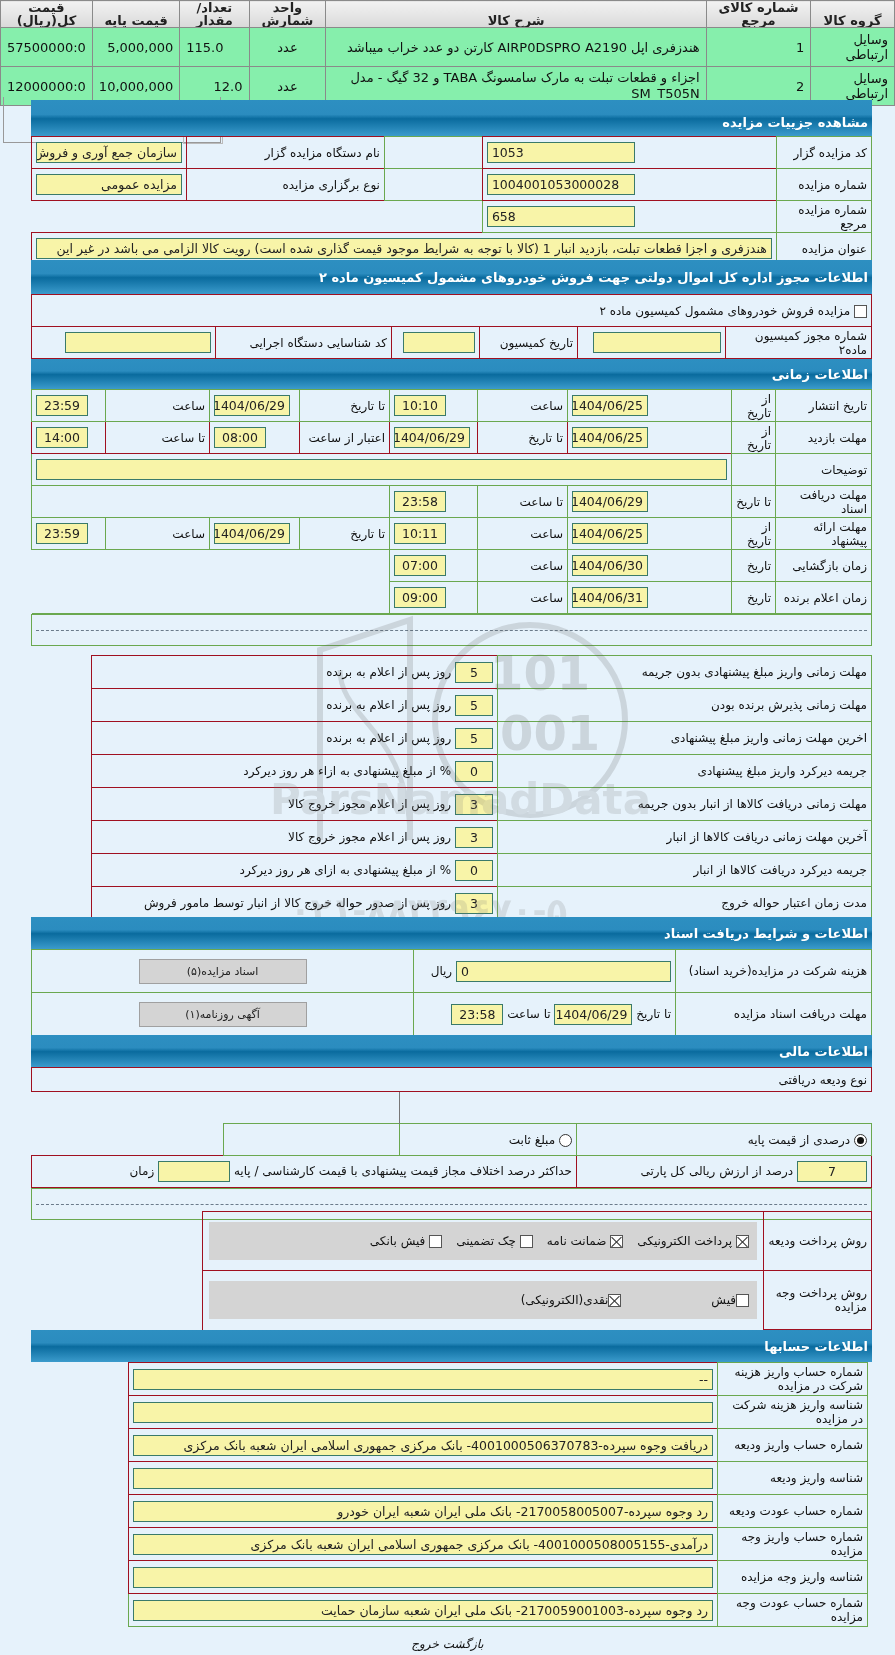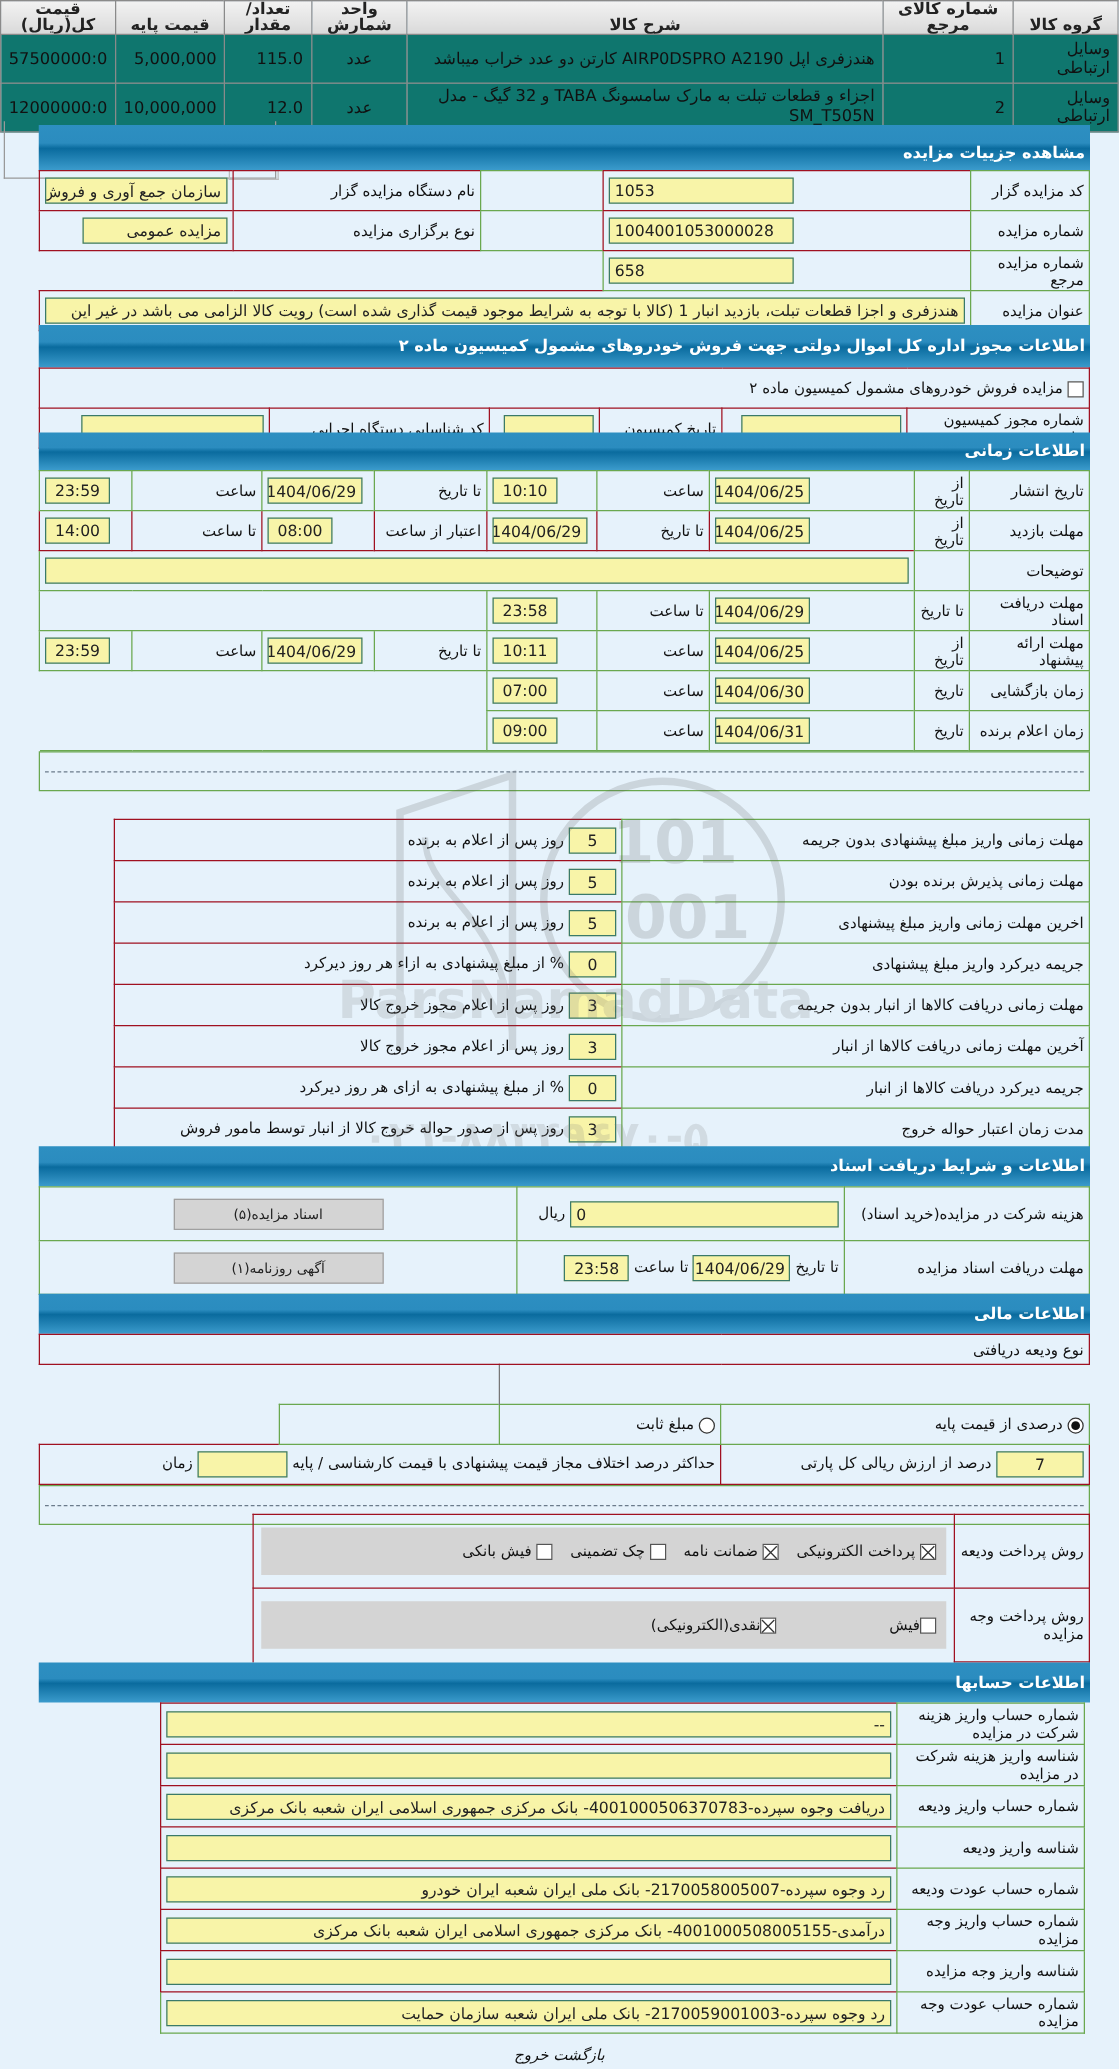--- a/index.html
+++ b/index.html
@@ -11,21 +11,21 @@
     position: relative;
   }
 
   
   .goods { position: absolute; left: 0; top: 0; width: 895px; border-collapse: collapse; direction: rtl; }
   .goods th {
     background: linear-gradient(#f2f2f2, #d9d9d9);
     border: 1px solid #8a8a8a; font-weight: bold; font-size: 13px; height: 22px;
     line-height: 13px; vertical-align: bottom; overflow: hidden; color: #222; margin-top: 41px;
   }
-  .goods td { border: 1px solid #8a8a8a; background: #0f766e; font-size: 13px; padding: 0 6px; }
+  .goods td { border: 1px solid #8a8a8a; background: #86efac; font-size: 13px; padding: 0 6px; }
   .goods tr.r1 td { height: 39px; }
   .goods tr.r2 td { height: 39px; }
   .goods td.num { text-align: left; font-family: "DejaVu Sans", sans-serif; }
   .goods td.c { text-align: center; }
   .goods td.rt { }
 
   .ghostbox { position: absolute; left: 3px; top: 97px; width: 218px; height: 46px; border: 1px solid #999; border-top: none; }
   .ghostbox2 { position: absolute; left: 183px; top: 130px; width: 40px; height: 14px; border: 1px solid #bbb; border-top: none; }
 
   
@@ -77,21 +77,21 @@
     <th style="width:78px">واحد شمارش</th>
     <th style="width:70px">تعداد/مقدار</th>
     <th style="width:75px">قیمت پایه</th>
     <th style="width:88px">قیمت کل(ریال)</th>
   </tr>
   <tr class="r1">
     <td class="rt">وسایل ارتباطی</td>
     <td class="rt">1</td>
     <td class="rt">هندزفری اپل AIRP0DSPRO A2190 کارتن دو عدد خراب میباشد</td>
     <td class="c">عدد</td>
-    <td class="num" style="text-align:right">115.0</td>
+    <td class="num" style="">115.0</td>
     <td class="num" style="text-align:right">5,000,000</td>
     <td class="num">57500000:0</td>
   </tr>
   <tr class="r2">
     <td class="rt">وسایل ارتباطی</td>
     <td class="rt">2</td>
     <td class="rt" style="line-height:16px">اجزاء و قطعات تبلت به مارک سامسونگ TABA و 32 گیگ - مدل SM_T505N</td>
     <td class="c">عدد</td>
     <td class="num" style="text-align:right">12.0</td>
     <td class="num" style="text-align:right">10,000,000</td>
@@ -111,21 +111,21 @@
       <td style="width:294px;text-align:left" class="red"><span class="inp l" style="width:148px;direction:rtl;text-align:left">1053</span></td>
       <td style="width:98px"></td>
       <td style="width:198px" class="red">نام دستگاه مزایده گزار</td>
       <td class="red"><span class="inp r" style="width:146px">سازمان جمع آوری و فروش امو</span></td>
     </tr>
     <tr>
       <td>شماره مزایده</td>
       <td style="text-align:left" class="red"><span class="inp l" style="width:148px">1004001053000028</span></td>
       <td></td>
       <td class="red">نوع برگزاری مزایده</td>
-      <td class="red"><span class="inp r" style="width:116px">مزایده عمومی</span></td>
+      <td class="red"><span class="inp r" style="width:146px">مزایده عمومی</span></td>
     </tr>
     <tr>
       <td>شماره مزایده مرجع</td>
       <td style="text-align:left"><span class="inp l" style="width:148px;direction:rtl;text-align:left">658</span></td>
       <td colspan="3" style="border:none"></td>
     </tr>
     <tr>
       <td>عنوان مزایده</td>
       <td colspan="4" class="red"><span class="inp r" style="width:100%">هندزفری و اجزا قطعات تبلت، بازدید انبار 1 (کالا با توجه به شرایط موجود قیمت گذاری شده است) رویت کالا الزامی می باشد در غیر این</span></td>
     </tr>
@@ -148,21 +148,21 @@
       <td style="width:148px" class="red"><span class="inp" style="width:128px"></span></td>
       <td style="width:98px" class="red">تاریخ کمیسیون</td>
       <td style="width:88px" class="red"><span class="inp" style="width:72px"></span></td>
       <td style="width:176px" class="red">کد شناسایی دستگاه اجرایی</td>
       <td class="red"><span class="inp" style="width:146px"></span></td>
     </tr>
   </tbody>
     </table>
 </div>
 
-<div class="panel" style="top:346px">
+<div class="panel" style="top:359px">
   <div class="hdr">اطلاعات زمانی</div>
   <table class="frm">
     <tbody>
         <tr>
       <td style="width:96px">تاریخ انتشار</td>
       <td style="width:44px">از تاریخ</td>
       <td style="width:164px;text-align:left"><span class="inp c" style="width:76px">1404/06/25</span></td>
       <td style="width:90px">ساعت</td>
       <td style="width:88px;text-align:left"><span class="inp c" style="width:52px">10:10</span></td>
       <td style="width:90px">تا تاریخ</td>

